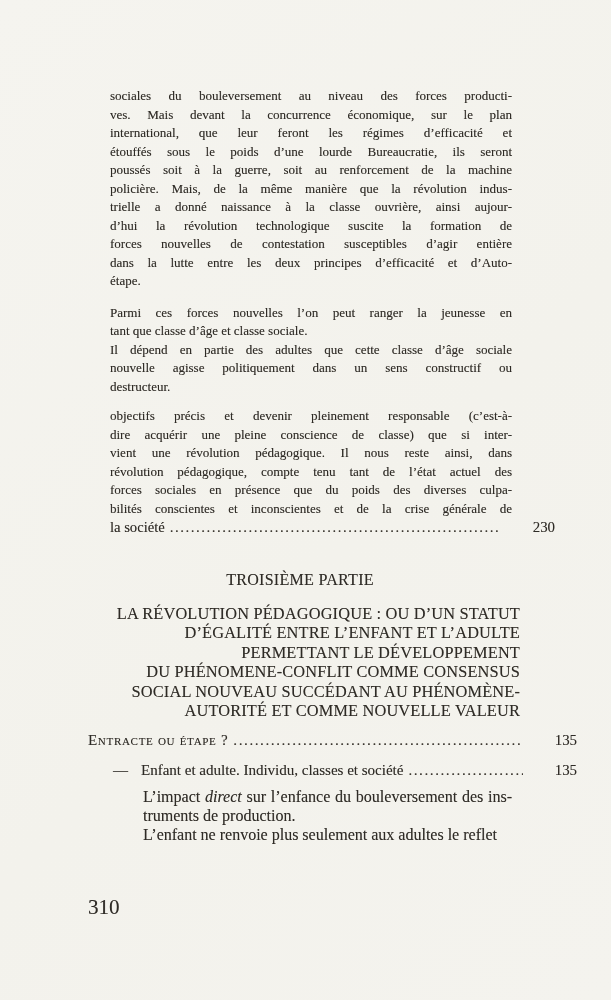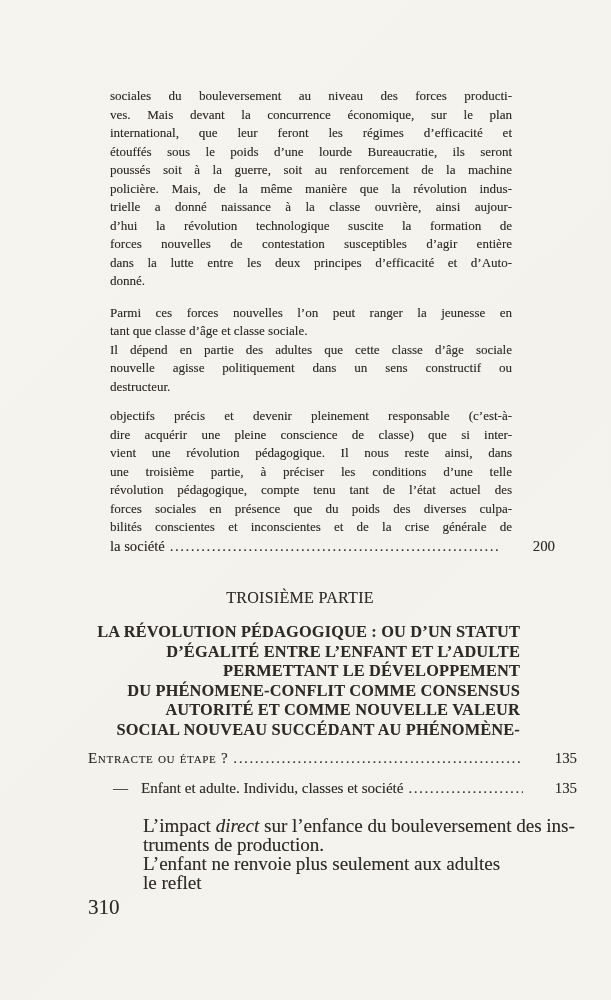--- a/index.html
+++ b/index.html
@@ -27,33 +27,33 @@
     flex: 1 1 auto; overflow: hidden; white-space: nowrap;
     letter-spacing: 1.6px; margin-left: 5px; color: #3a362f;
   }
   .pg { flex: 0 0 54px; text-align: right; font-size: 14.8px; }
 
   
   .part-label {
     margin-top: 33px; margin-left: 0; width: 424px;
     text-align: center; font-size: 16px; line-height: 20px; letter-spacing: 0.3px;
   }
-  .heading { margin-top: 14px; width: 432px; font-size: 16.3px; line-height: 19.5px; letter-spacing: 0.2px; font-weight: bold; }
+  .heading { margin-top: 14px; width: 432px; font-size: 16.3px; line-height: 19.5px; letter-spacing: 0.2px; }
   .heading .hline { text-align: right; white-space: nowrap; }
 
   
   .toc-entry { width: 489px; font-size: 15px; line-height: 19px; }
   .toc-entry.first { margin-top: 10px; }
   .toc-entry .sc { font-variant: small-caps; letter-spacing: 0.7px; }
   .toc-entry.indent { margin-top: 11px; padding-left: 25px; width: 464px; }
   .dash { flex: 0 0 auto; margin-right: 13px; }
   .entry-label { flex: 0 0 auto; white-space: nowrap; }
 
   
-  .sub-note { margin-left: 55px; margin-top: 18px; width: 369px; font-size: 19px; line-height: 19px; }
+  .sub-note { margin-left: 55px; margin-top: 7px; width: 369px; font-size: 16px; line-height: 19px; }
   .sub-note .jline { text-align: justify; text-align-last: justify; white-space: nowrap; }
   .sub-note .it { font-style: italic; }
 
   .folio { position: absolute; left: 88px; top: 895px; font-size: 21px; line-height: 24px; }
 </style>
 </head>
 <body>
 
 <div class="page">
   <div class="content">
@@ -62,56 +62,55 @@
       <div class="line">sociales du bouleversement au niveau des forces producti-</div>
       <div class="line">ves. Mais devant la concurrence économique, sur le plan</div>
       <div class="line">international, que leur feront les régimes d’efficacité et</div>
       <div class="line">étouffés sous le poids d’une lourde Bureaucratie, ils seront</div>
       <div class="line">poussés soit à la guerre, soit au renforcement de la machine</div>
       <div class="line">policière. Mais, de la même manière que la révolution indus-</div>
       <div class="line">trielle a donné naissance à la classe ouvrière, ainsi aujour-</div>
       <div class="line">d’hui la révolution technologique suscite la formation de</div>
       <div class="line">forces nouvelles de contestation susceptibles d’agir entière</div>
       <div class="line">dans la lutte entre les deux principes d’efficacité et d’Auto-</div>
-      <div class="line short">donné.</div>
+      <div class="line short">étape.</div>
     </div>
 
     <div class="para" style="margin-top:13px">
       <div class="line">Parmi ces forces nouvelles l’on peut ranger la jeunesse en</div>
       <div class="line short">tant que classe d’âge et classe sociale.</div>
       <div class="line">Il dépend en partie des adultes que cette classe d’âge sociale</div>
       <div class="line">nouvelle agisse politiquement dans un sens constructif ou</div>
       <div class="line short">destructeur.</div>
     </div>
 
     <div class="para" style="margin-top:11px">
       <div class="line">objectifs précis et devenir pleinement responsable (c’est-à-</div>
       <div class="line">dire acquérir une pleine conscience de classe) que si inter-</div>
       <div class="line">vient une révolution pédagogique. Il nous reste ainsi, dans</div>
-      <div class="line">une troisième partie, à préciser les conditions d’une telle</div>
       <div class="line">révolution pédagogique, compte tenu tant de l’état actuel des</div>
       <div class="line">forces sociales en présence que du poids des diverses culpa-</div>
       <div class="line">bilités conscientes et inconscientes et de la crise générale de</div>
     </div>
 
     <div class="row leader-row">
       <span class="entry-label">la société</span>
       <span class="dots">........................................................................................................................</span>
-      <span class="pg">200</span>
+      <span class="pg">230</span>
     </div>
 
     <div class="part-label">TROISIÈME PARTIE</div>
 
     <div class="heading">
       <div class="hline">LA RÉVOLUTION PÉDAGOGIQUE : OU D’UN STATUT</div>
       <div class="hline">D’ÉGALITÉ ENTRE L’ENFANT ET L’ADULTE</div>
       <div class="hline">PERMETTANT LE DÉVELOPPEMENT</div>
       <div class="hline">DU PHÉNOMENE-CONFLIT COMME CONSENSUS</div>
+      <div class="hline">SOCIAL NOUVEAU SUCCÉDANT AU PHÉNOMÈNE-</div>
       <div class="hline">AUTORITÉ ET COMME NOUVELLE VALEUR</div>
-      <div class="hline">SOCIAL NOUVEAU SUCCÉDANT AU PHÉNOMÈNE-</div>
     </div>
 
     <div class="row toc-entry first">
       <span class="entry-label sc">Entracte ou étape ?</span>
       <span class="dots">........................................................................................................................</span>
       <span class="pg">135</span>
     </div>
 
     <div class="row toc-entry indent">
       <span class="dash">—</span>

